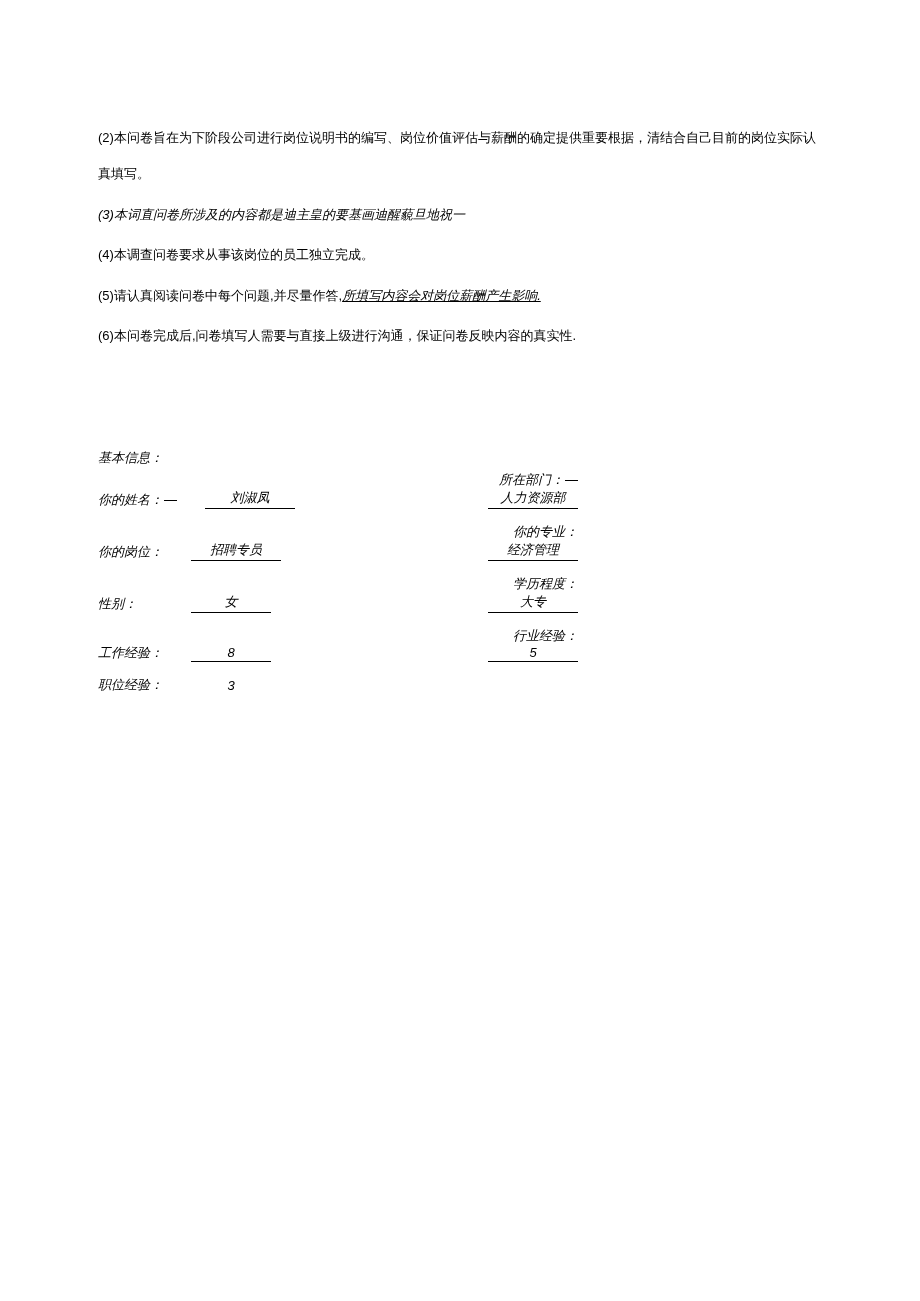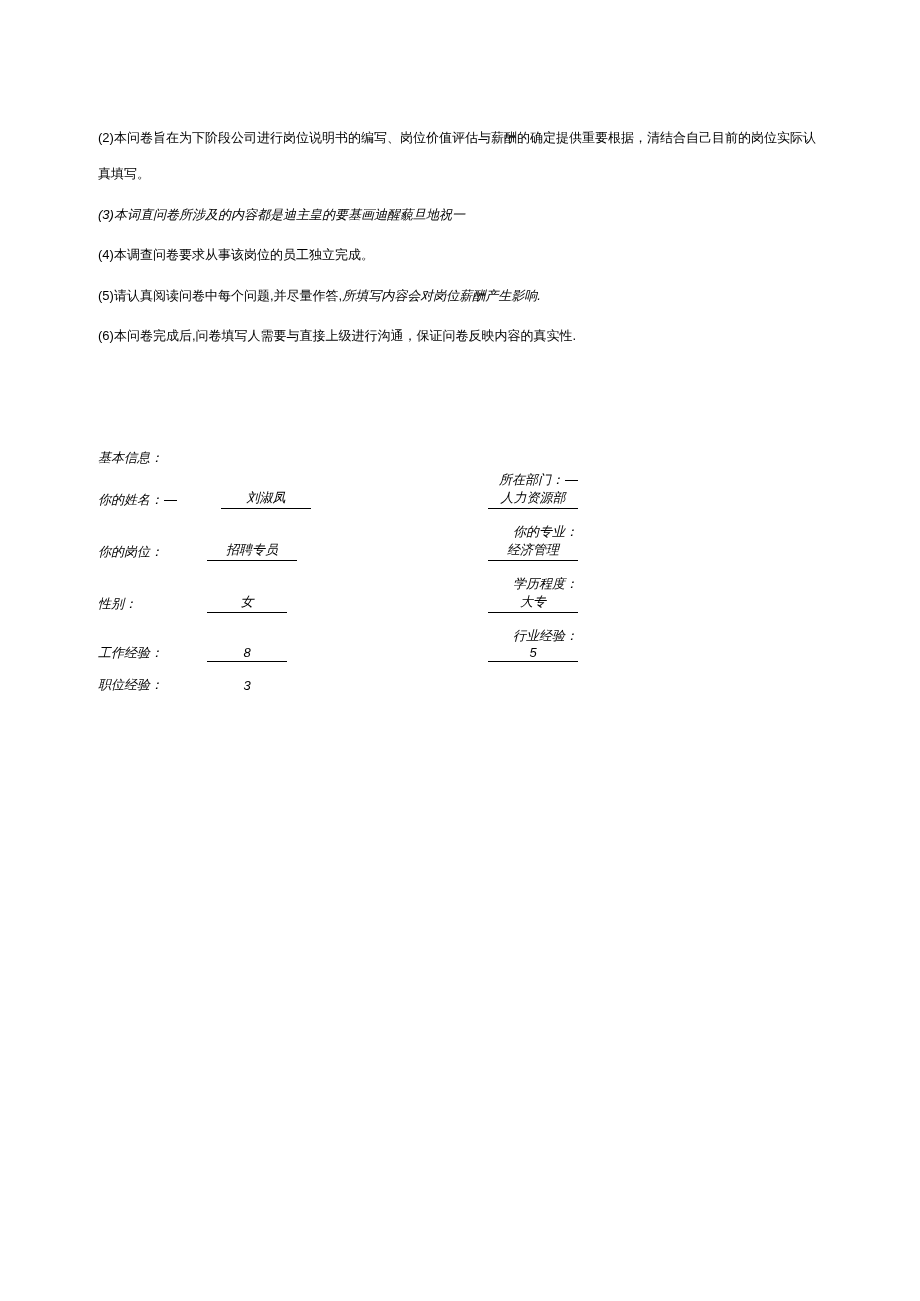--- a/index.html
+++ b/index.html
@@ -20,20 +20,21 @@
       line-height: 2.8;
     }
     .instruction-line {
       margin-bottom: 4px;
     }
     .italic {
       font-style: italic;
     }
     .underline-italic {
       font-style: italic;
+      text-decoration: underline;
     }
     .basic-info-section {
       margin-top: 95px;
       font-style: italic;
     }
     .basic-info-title {
       margin-bottom: 4px;
     }
     .info-row {
       display: flex;
@@ -52,21 +53,20 @@
       border-bottom: 1px solid #000;
       min-width: 90px;
       text-align: center;
       padding: 0 8px 1px 8px;
     }
     .field-value.no-underline {
       border-bottom: none;
     }
     .left-group {
       width: 260px;
-      gap: 16px;
     }
     .right-group {
       width: 220px;
       flex-direction: column;
     }
     .dash {
       margin-left: 1px;
     }
     .last-row {
       margin-bottom: 0;

